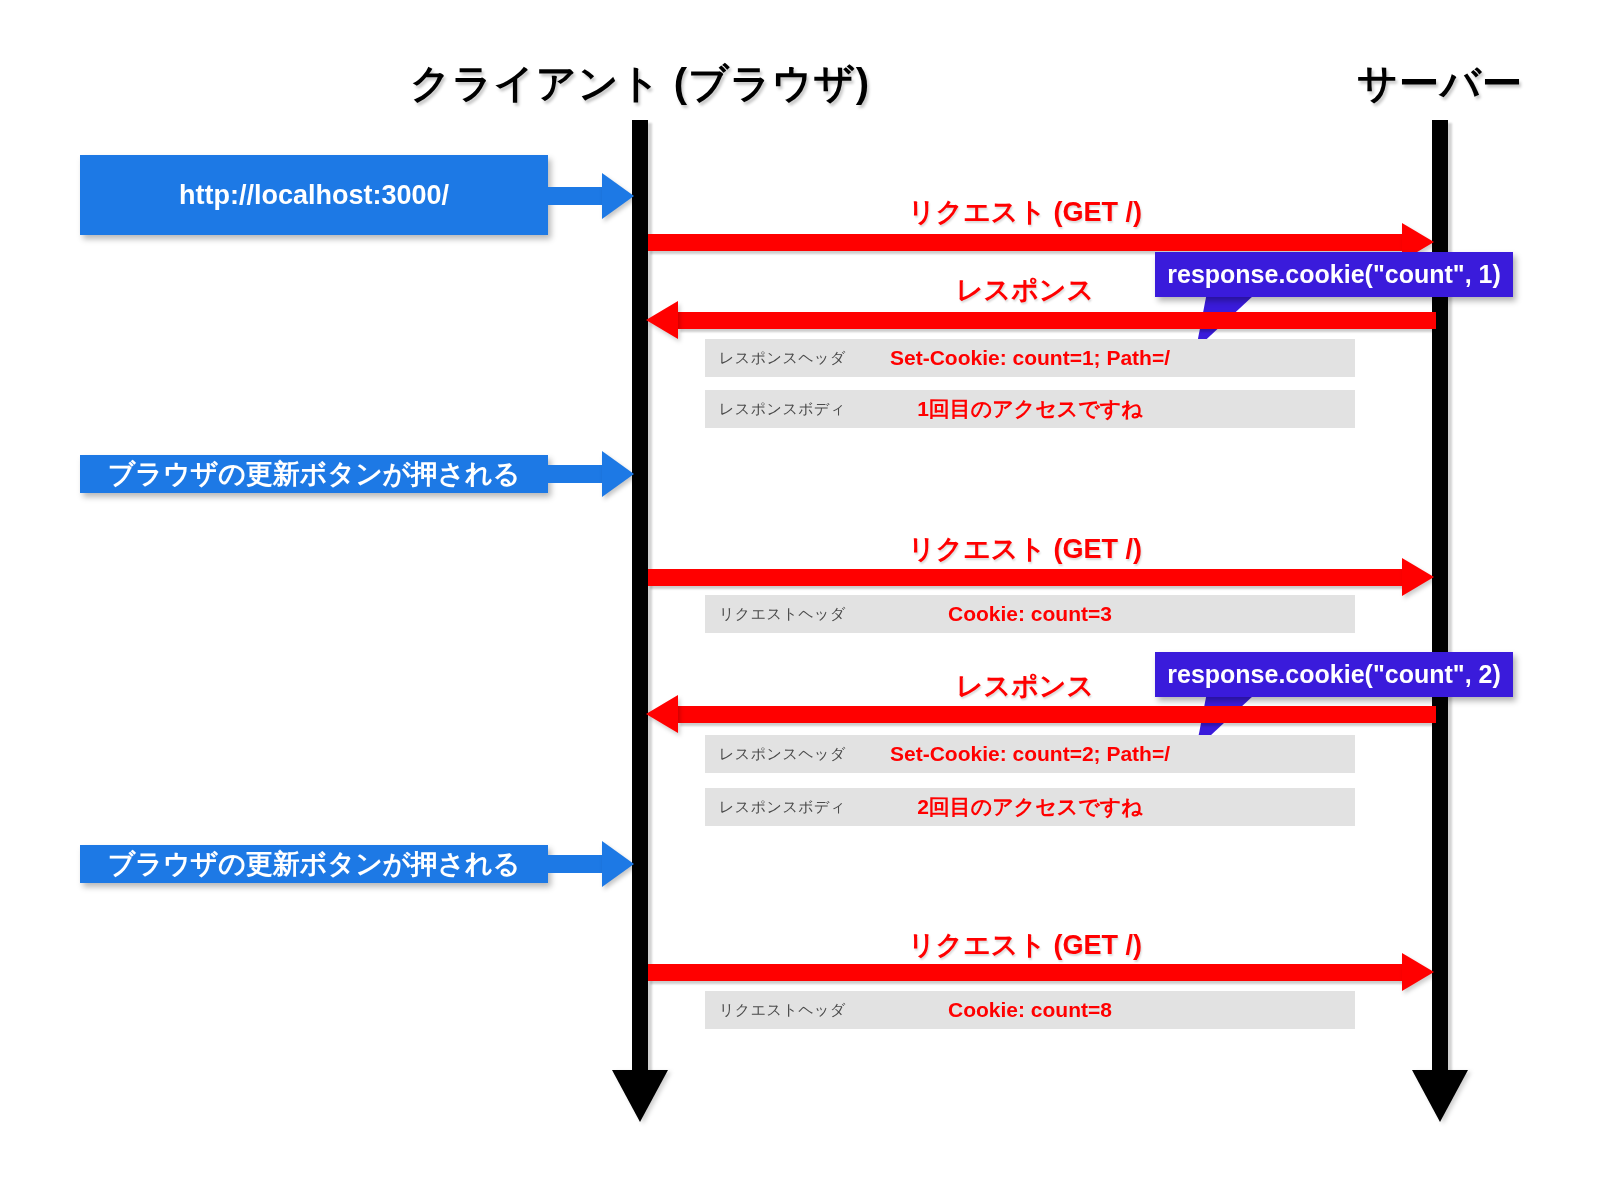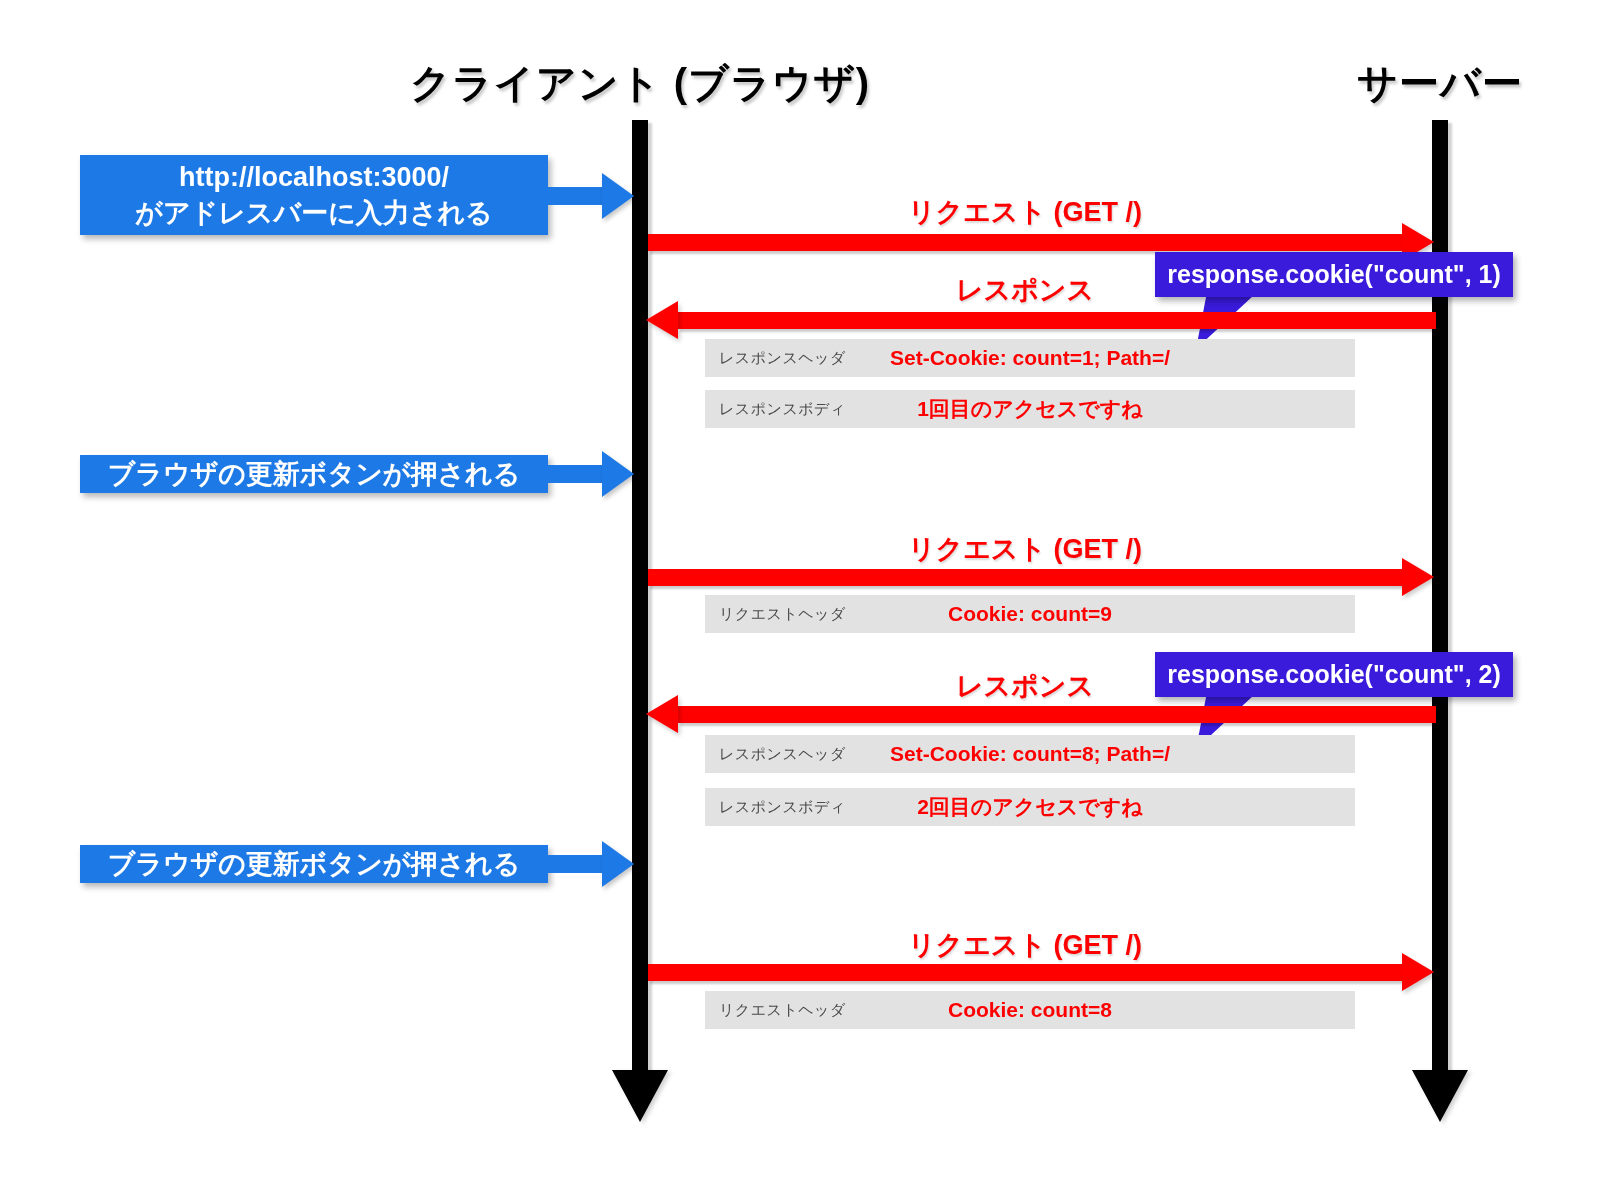--- a/index.html
+++ b/index.html
@@ -108,21 +108,20 @@
   <div class="actor-title" id="title-client">クライアント (ブラウザ)</div>
   <div class="actor-title" id="title-server">サーバー</div>
 
   <div class="lifeline" id="lifeline-client"></div>
   <div class="lifeline" id="lifeline-server"></div>
   <div class="lifeline-head" id="lifeline-client-head"></div>
   <div class="lifeline-head" id="lifeline-server-head"></div>
 
   <div class="note" id="note1">
     <div>http://localhost:3000/</div>
-    <div>がアドレスバーに入力される</div>
   </div>
   <div class="note-arrow-shaft" id="note1-arrow-shaft"></div>
   <div class="note-arrow-head" id="note1-arrow-head"></div>
 
   <div class="msg-label" id="req1-label">リクエスト (GET /)</div>
   <div class="msg-shaft req-shaft" id="req1-shaft"></div>
   <div class="msg-head-right" id="req1-head"></div>
 
   <div class="msg-label" id="resp1-label">レスポンス</div>
   <div class="msg-shaft resp-shaft" id="resp1-shaft"></div>
@@ -143,32 +142,32 @@
     <div>ブラウザの更新ボタンが押される</div>
   </div>
   <div class="note-arrow-shaft" id="note2-arrow-shaft"></div>
   <div class="note-arrow-head" id="note2-arrow-head"></div>
 
   <div class="msg-label" id="req2-label">リクエスト (GET /)</div>
   <div class="msg-shaft req-shaft" id="req2-shaft"></div>
   <div class="msg-head-right" id="req2-head"></div>
   <div class="detail-row" id="row-req2-header">
     <span class="row-label">リクエストヘッダ</span>
-    <span class="row-value">Cookie: count=9</span>
+    <span class="row-value">Cookie: count=3</span>
   </div>
 
   <div class="msg-label" id="resp2-label">レスポンス</div>
   <div class="msg-shaft resp-shaft" id="resp2-shaft"></div>
   <div class="msg-head-left" id="resp2-head"></div>
   <div class="callout-tail" id="callout2-tail"></div>
   <div class="callout" id="callout2">response.cookie("count", 2)</div>
 
   <div class="detail-row" id="row-resp2-header">
     <span class="row-label">レスポンスヘッダ</span>
-    <span class="row-value">Set-Cookie: count=8; Path=/</span>
+    <span class="row-value">Set-Cookie: count=2; Path=/</span>
   </div>
   <div class="detail-row" id="row-resp2-body">
     <span class="row-label">レスポンスボディ</span>
     <span class="row-value">2回目のアクセスですね</span>
   </div>
 
   <div class="note" id="note3">
     <div>ブラウザの更新ボタンが押される</div>
   </div>
   <div class="note-arrow-shaft" id="note3-arrow-shaft"></div>

